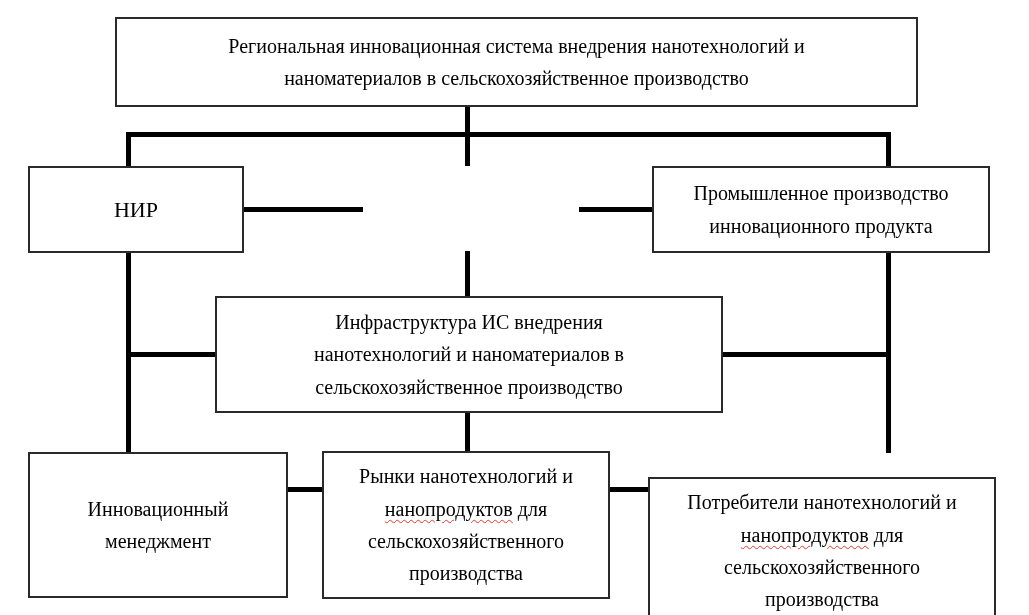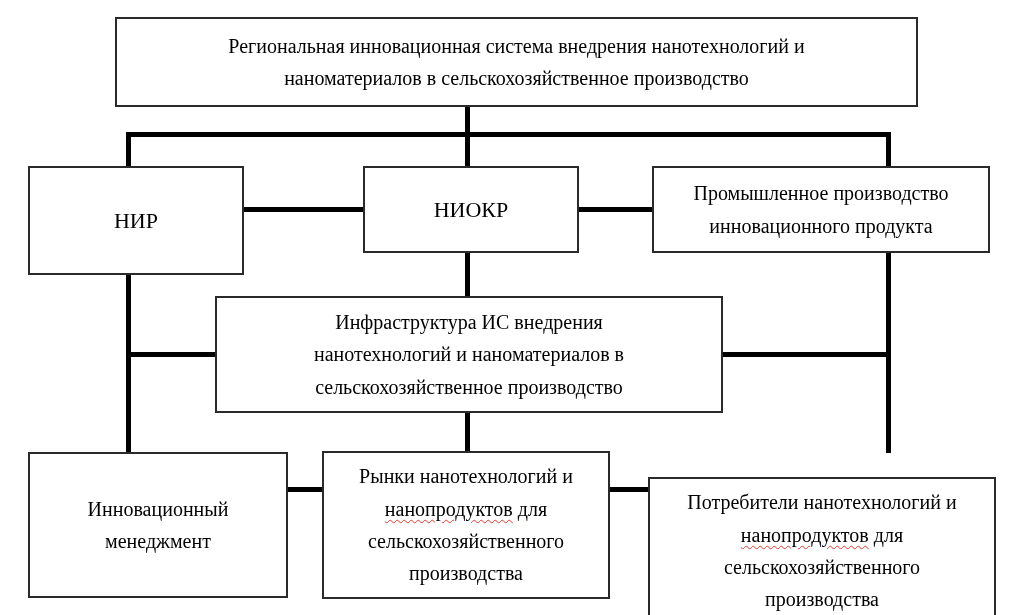--- a/index.html
+++ b/index.html
@@ -38,21 +38,21 @@
   }
   .misspelled {
     text-decoration-line: underline;
     text-decoration-style: wavy;
     text-decoration-color: var(--underline, #e8392b);
     text-decoration-thickness: 1px;
     text-underline-offset: 3px;
   }
   
   #node-rsis        { left: 115px; top: 17px;  width: 803px; height: 90px;  padding: 0 45px; }
-  #node-nir         { left: 28px;  top: 166px; width: 216px; height: 109px;  font-size: 22px; }
+  #node-nir         { left: 28px;  top: 166px; width: 216px; height: 87px;  font-size: 22px; }
   #node-niokr       { left: 363px; top: 166px; width: 216px; height: 87px;  font-size: 22px; }
   #node-industrial  { left: 652px; top: 166px; width: 338px; height: 87px;  padding: 0 32px; }
   #node-infra       { left: 215px; top: 296px; width: 508px; height: 117px; padding: 0 55px; }
   #node-management  { left: 28px;  top: 452px; width: 260px; height: 146px; padding: 0 28px; }
   #node-markets     { left: 322px; top: 451px; width: 288px; height: 148px; padding: 8px 20px; }
   #node-consumers   { left: 648px; top: 451px; width: 348px; height: 148px; padding: 0 20px; margin-top: 26px; }
   
   #edge-top-v           { left: 465px; top: 105px; width: 5px;   height: 61px; }
   #edge-main-h          { left: 126px; top: 132px; width: 765px; height: 5px; }
   #edge-drop-left       { left: 126px; top: 132px; width: 5px;   height: 34px; }
@@ -89,23 +89,20 @@
   <div class="edge" id="edge-markets-cons"></div>
 
   <div class="node" id="node-rsis">
     <span class="label">Региональная инновационная система внедрения нанотехнологий и наноматериалов в сельскохозяйственное производство</span>
   </div>
 
   <div class="node" id="node-nir">
     <span class="label">НИР</span>
   </div>
 
-  <div class="node" id="node-niokr">
-    <span class="label">НИОКР</span>
-  </div>
 
   <div class="node" id="node-industrial">
     <span class="label">Промышленное производство инновационного продукта</span>
   </div>
 
   <div class="node" id="node-infra">
     <span class="label">Инфраструктура ИС внедрения нанотехнологий и наноматериалов в сельскохозяйственное производство</span>
   </div>
 
   <div class="node" id="node-management">

